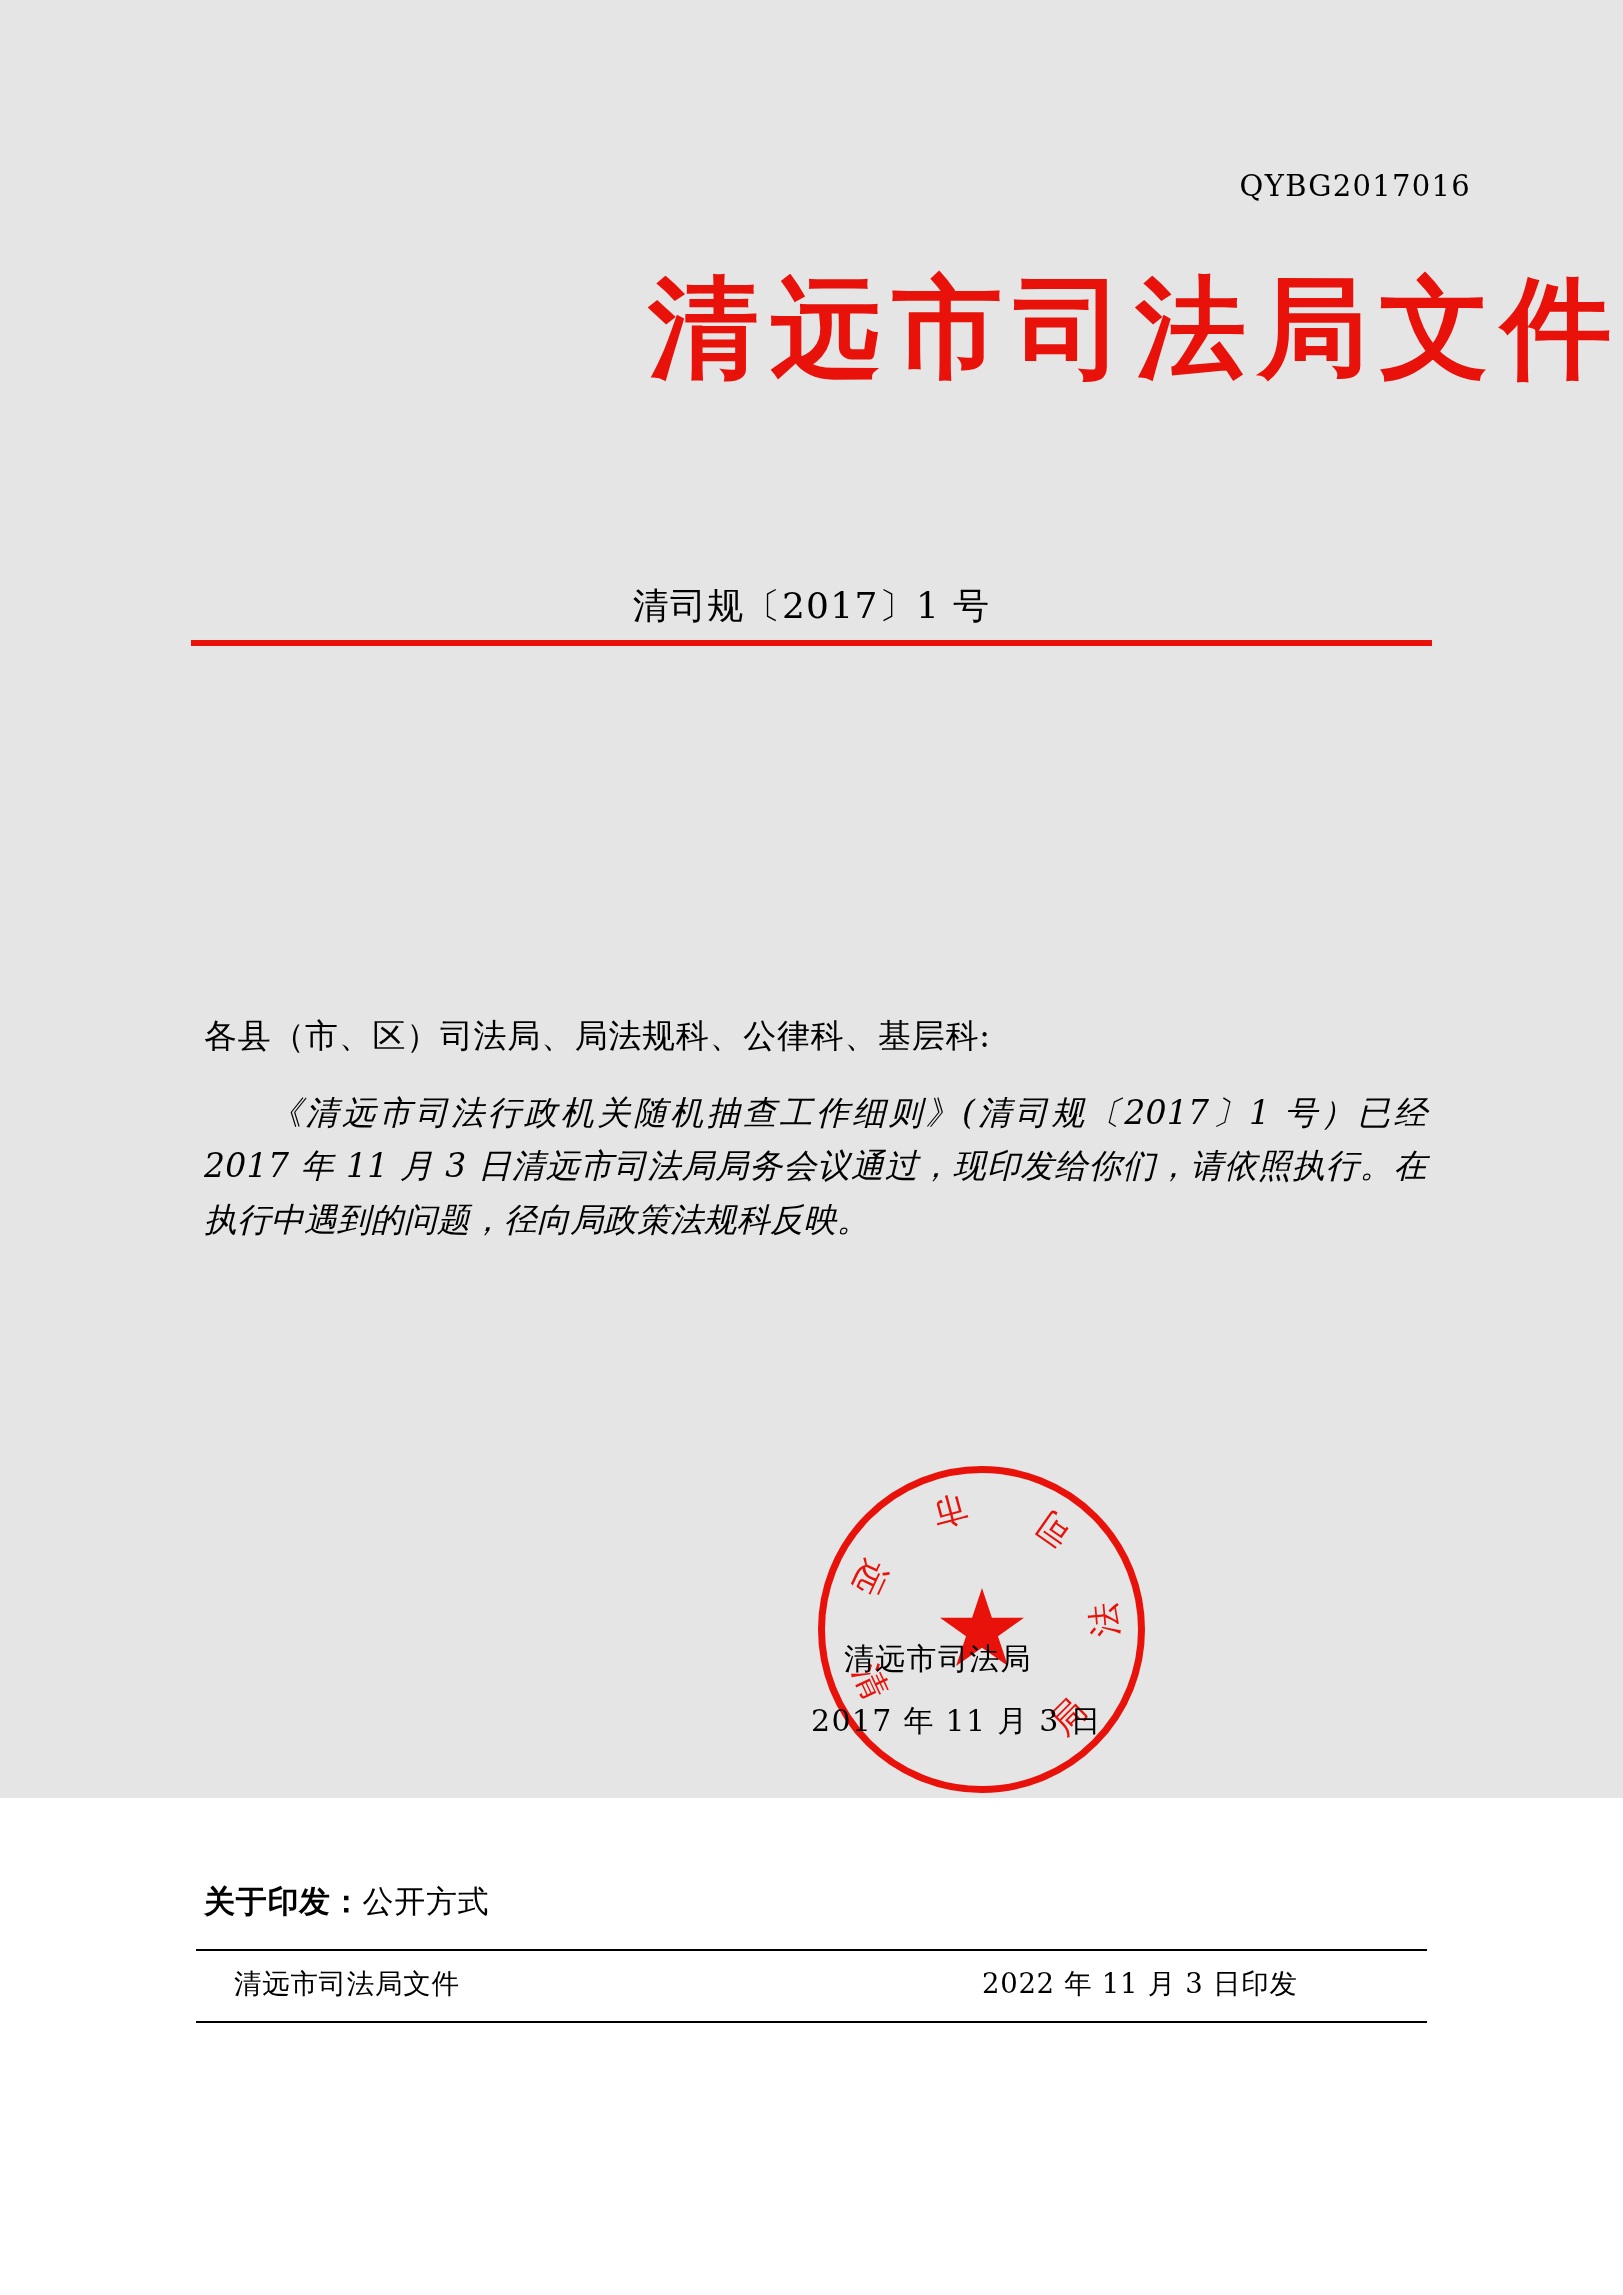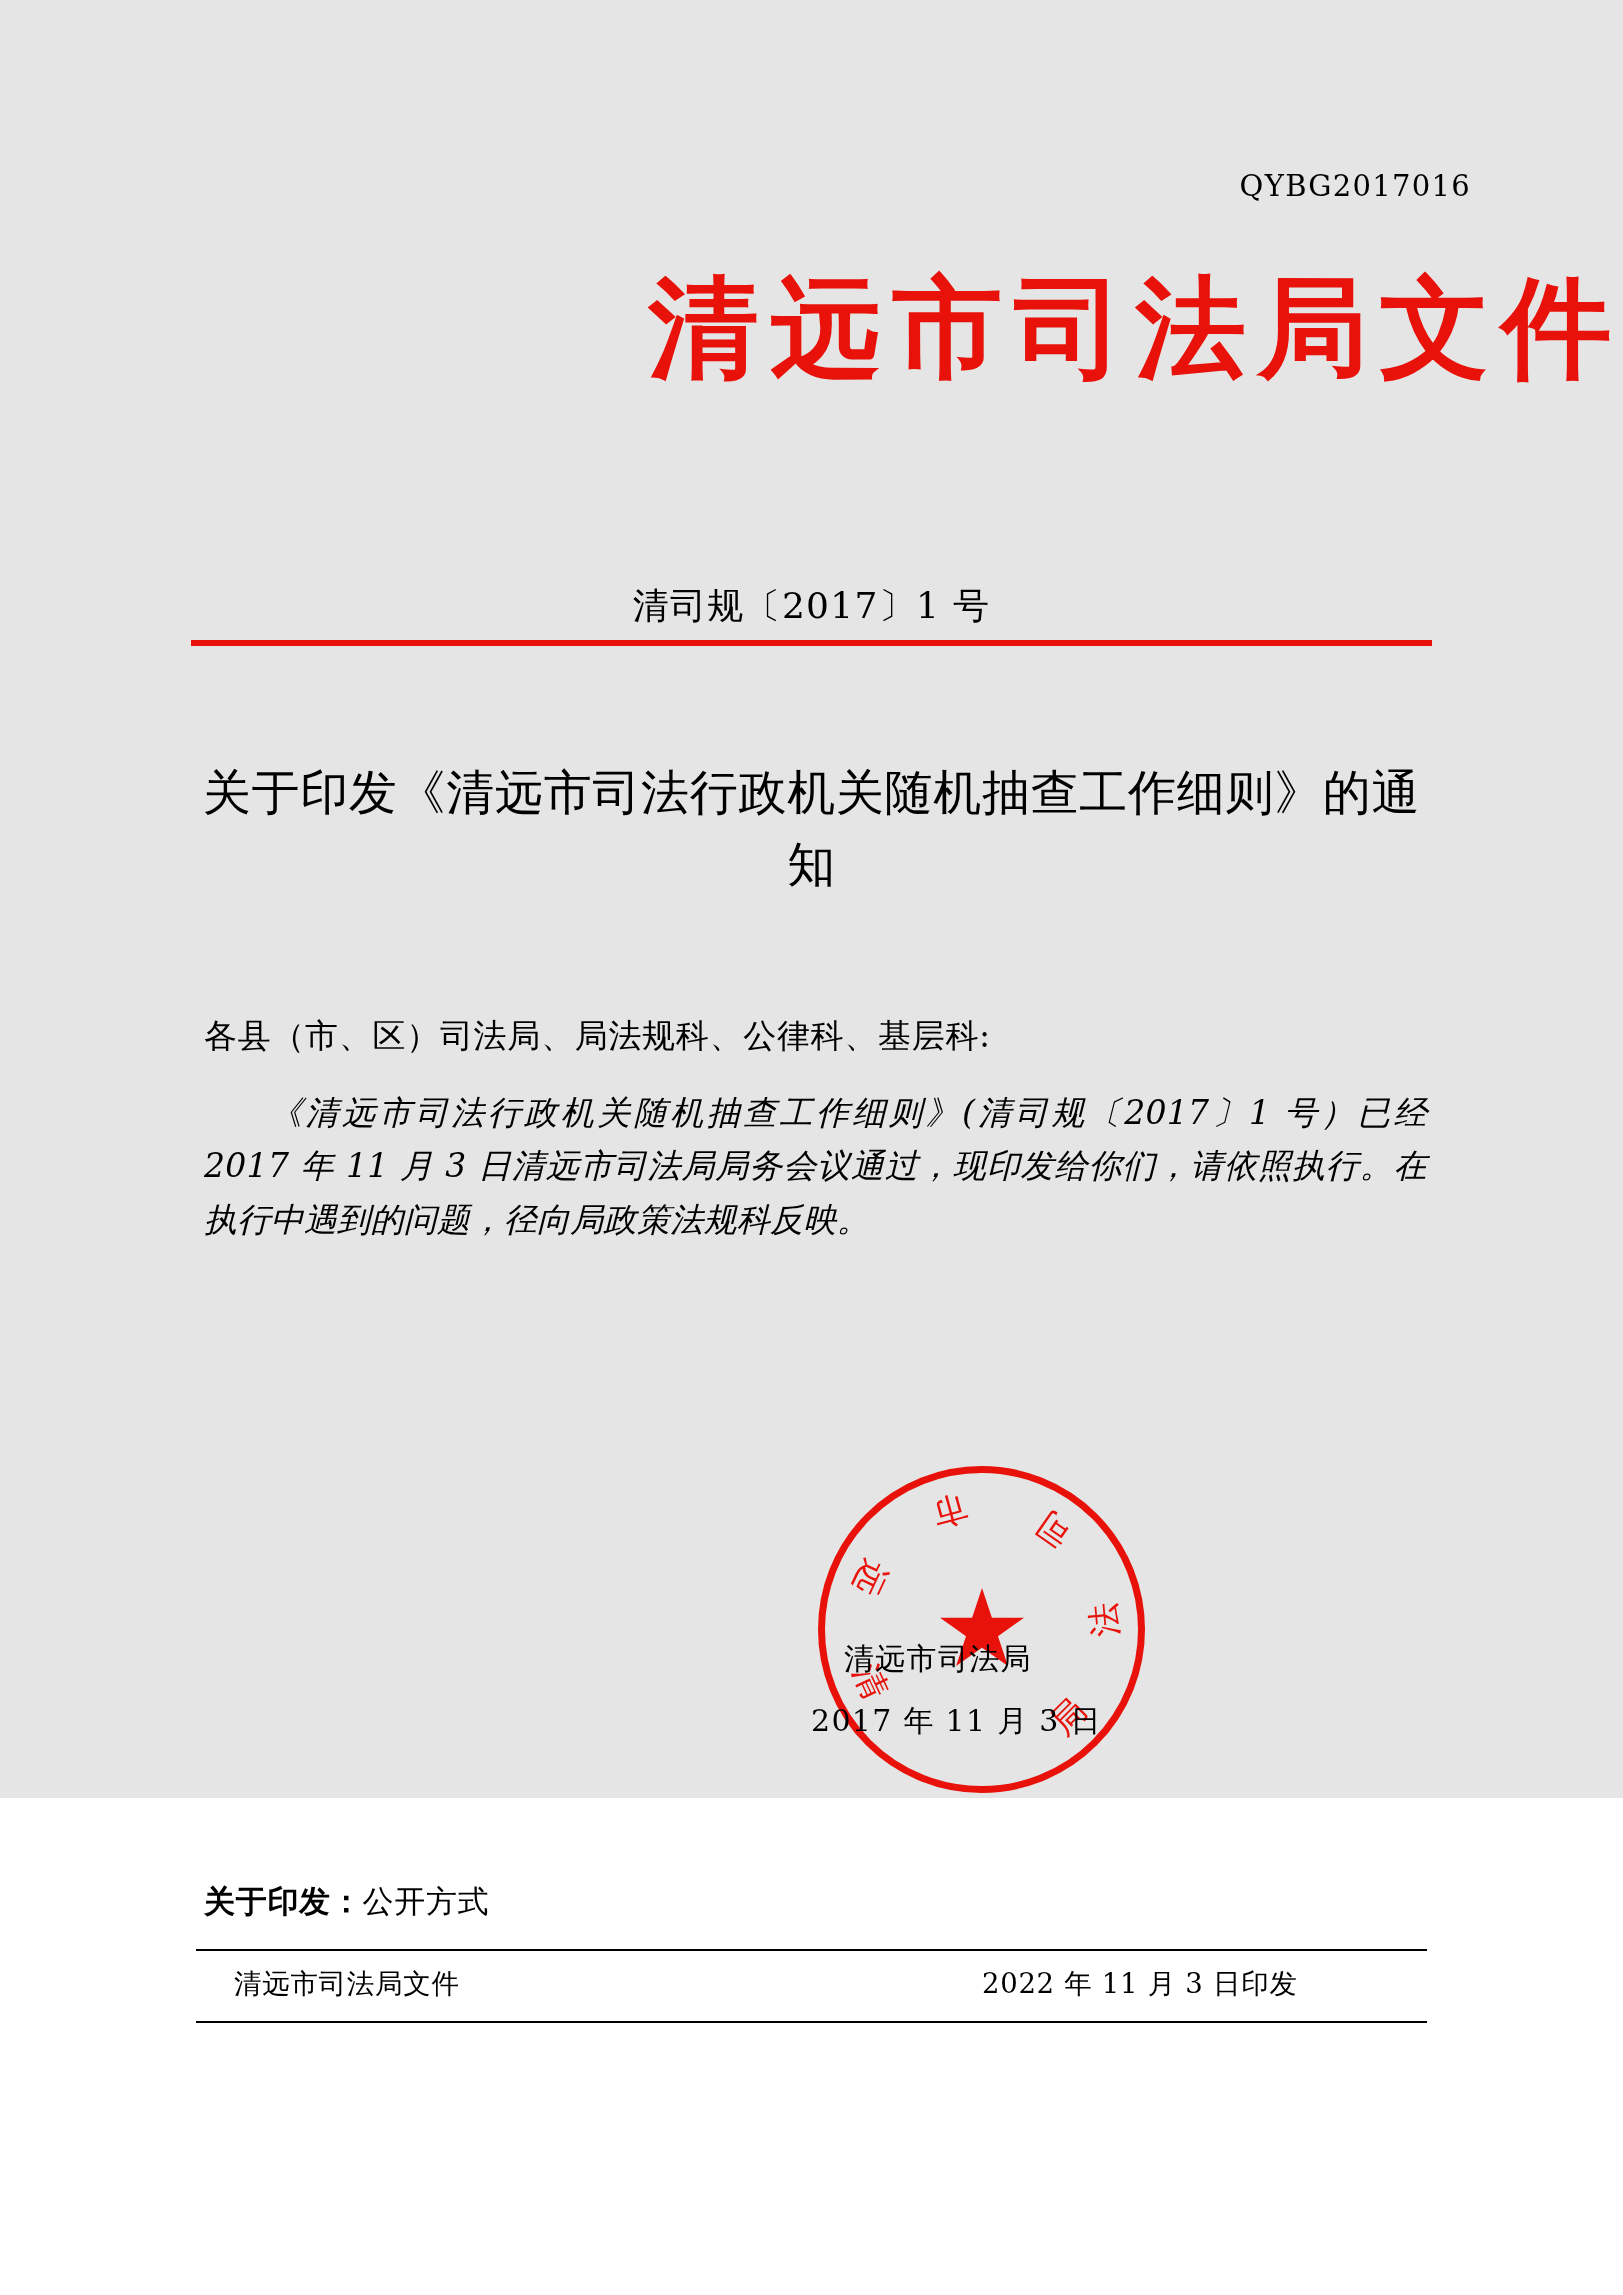--- a/index.html
+++ b/index.html
@@ -239,21 +239,20 @@
 <div class="page">
 
   <div class="doc-code">QYBG2017016</div>
 
   <div class="masthead">清远市司法局文件</div>
 
   <div class="issue-no">清司规〔2017〕1 号</div>
 
   <div class="red-rule"></div>
 
-  <div class="doc-title">关于印发《清远市司法行政机关随机抽查工作细则》的通知</div>
 
   <div class="salutation">各县（市、区）司法局、局法规科、公律科、基层科:</div>
 
   <div class="body-para">《清远市司法行政机关随机抽查工作细则》(清司规〔2017〕1 号）已经 2017 年 11 月 3 日清远市司法局局务会议通过，现印发给你们，请依照执行。在执行中遇到的问题，径向局政策法规科反映。</div>
 
   <div class="seal-wrap">
     <div class="seal-circle"></div>
     <div class="seal-star"></div>
     <div class="seal-arc-char" id="seal-arc">
         <span style="left: -111px; top: 52px; transform: rotate(65deg);">清</span>

